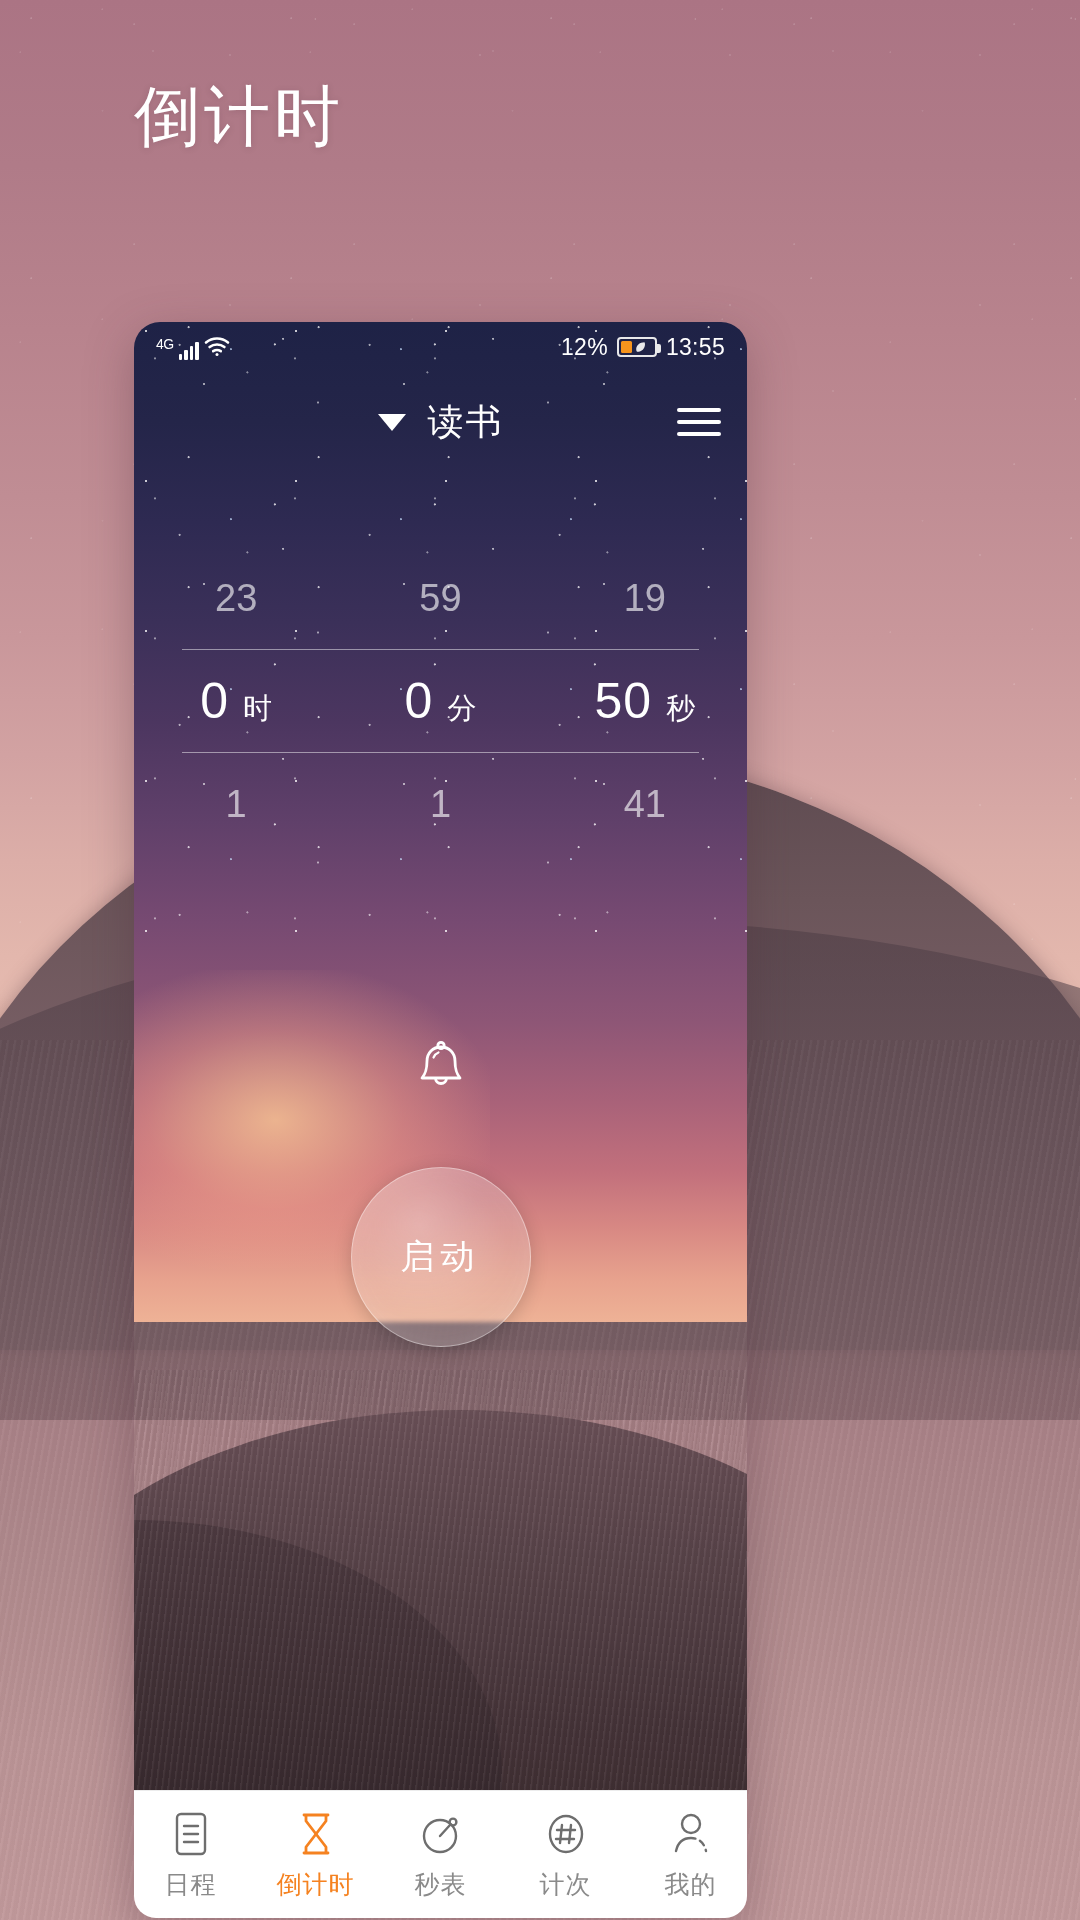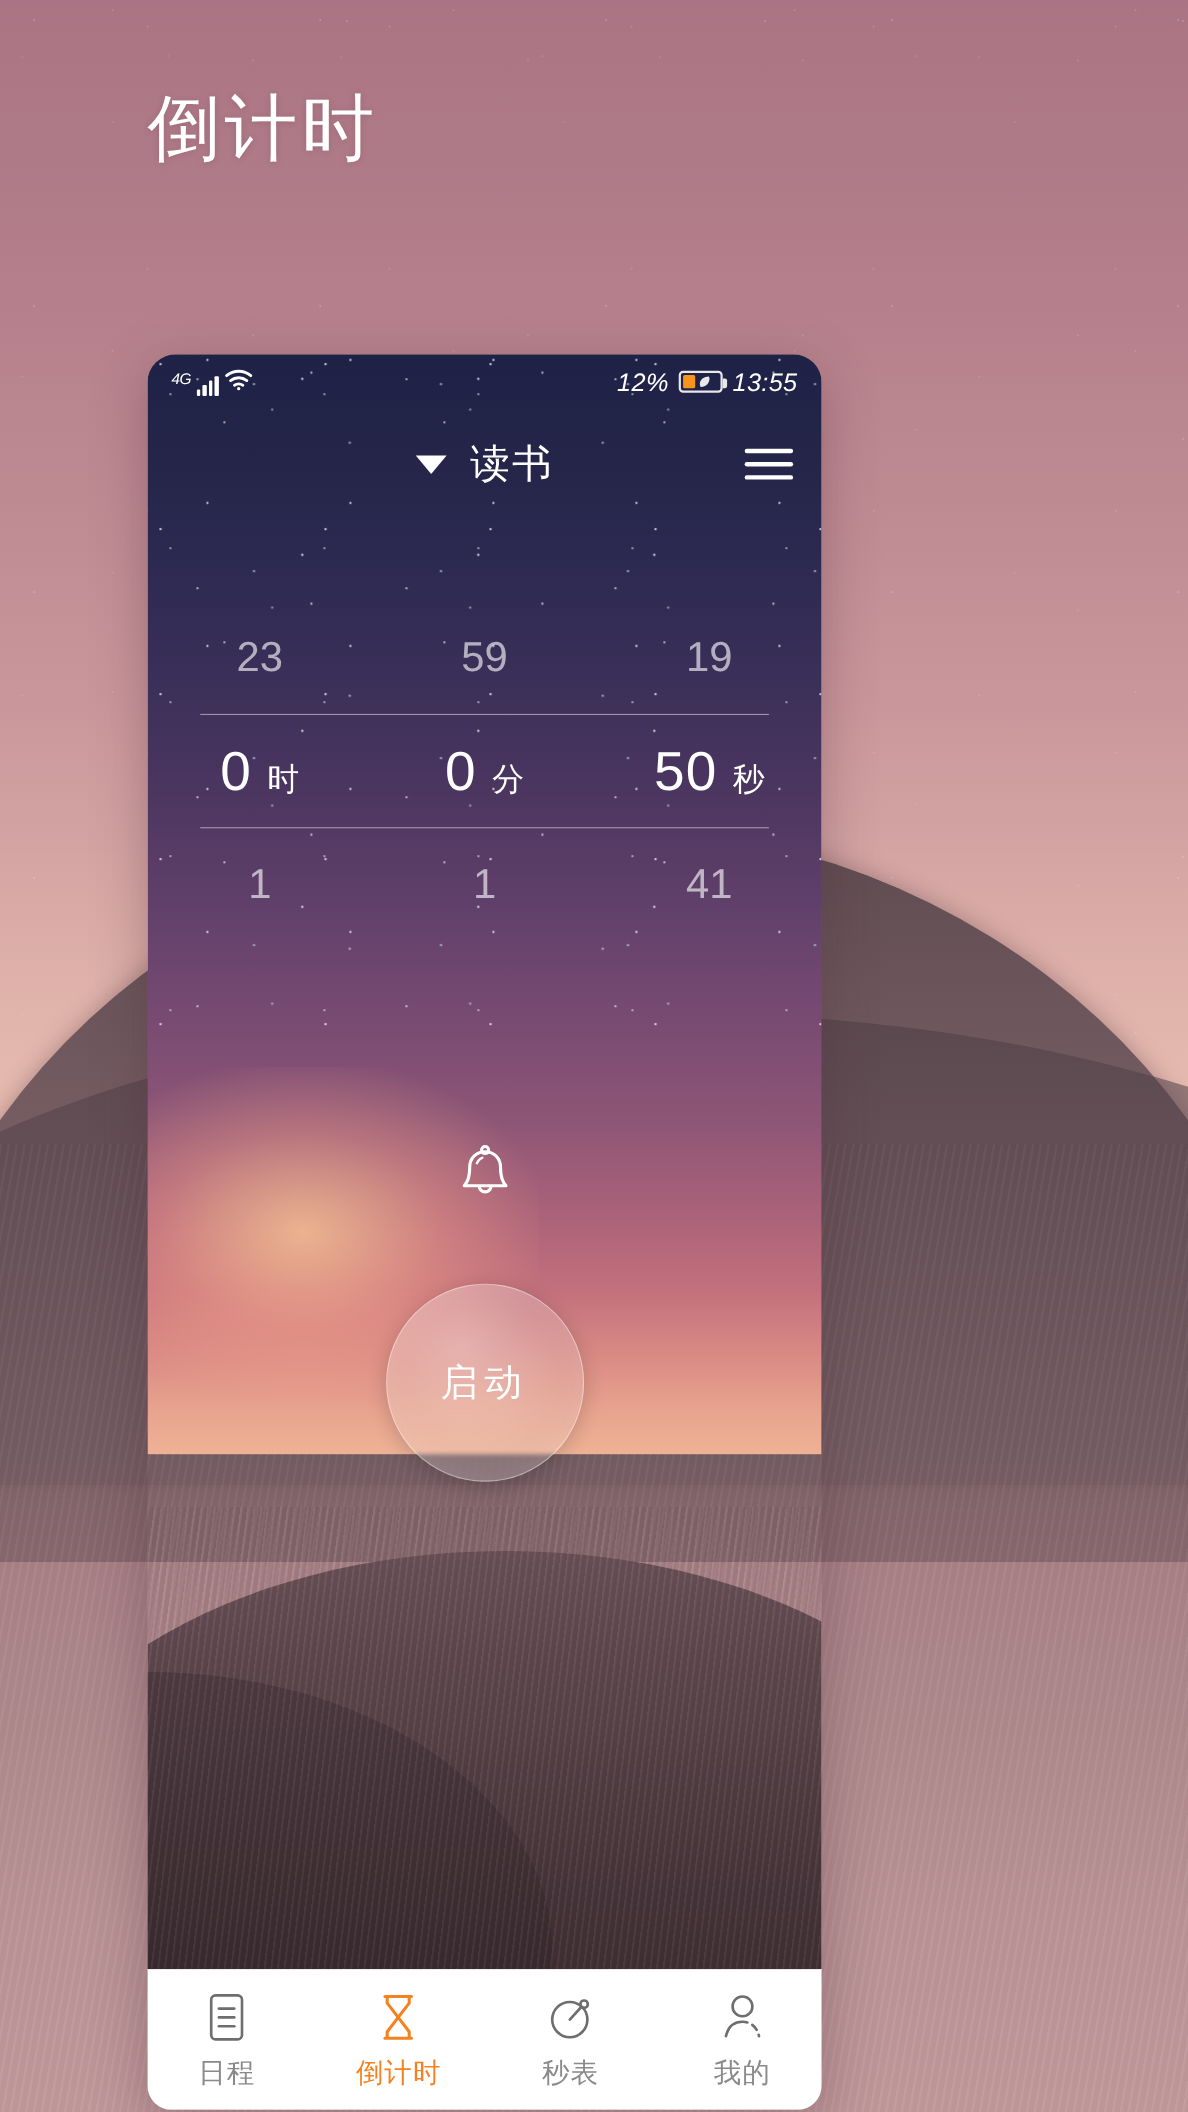--- a/index.html
+++ b/index.html
@@ -144,21 +144,21 @@
   }
   .sc-dune-tex {
     position:absolute; inset:0;
     background:repeating-linear-gradient(97deg, rgba(255,255,255,0.05) 0px, rgba(255,255,255,0.05) 1px, rgba(0,0,0,0.05) 2.5px, rgba(0,0,0,0.05) 6px);
   }
 
   
   .statusbar {
     position:absolute; left:0; right:0; top:0; height:50px; z-index:4;
     display:flex; align-items:center; justify-content:space-between;
-    padding:0 22px; color:#fff;font-style:italic;
+    padding:0 22px; color:#fff;
   }
   .sb-left { display:flex; align-items:flex-end; gap:5px; height:26px; }
   .sb-4g { font-size:14px; line-height:1; align-self:flex-start; margin-top:3px; letter-spacing:-0.5px;}
   .bars { display:flex; align-items:flex-end; gap:2px; height:19px; }
   .bars i { display:block; width:3.5px; background:#fff; border-radius:1px; }
   .bars i:nth-child(1){height:6px;} .bars i:nth-child(2){height:10px;}
   .bars i:nth-child(3){height:14px;} .bars i:nth-child(4){height:18px;}
   .sb-right { display:flex; align-items:center; gap:9px; font-size:23px; letter-spacing:0.3px;}
   .batt { position:relative; width:40px; height:20px; border:2px solid #e8e8ea; border-radius:4px; display:flex; align-items:center; }
   .batt:after { content:""; position:absolute; right:-6px; top:5px; width:3.5px; height:9px; background:#e8e8ea; border-radius:0 2px 2px 0; }
@@ -371,20 +371,32 @@
       <span class="tab-ico">
         <svg width="44" height="46" viewBox="0 0 44 46">
           <circle cx="21" cy="25" r="16" fill="none" stroke="#6e6e6e" stroke-width="2.4"></circle>
           <line x1="21" y1="25" x2="31" y2="14" stroke="#6e6e6e" stroke-width="2.4" stroke-linecap="round"></line>
           <circle cx="34" cy="11" r="3.4" fill="none" stroke="#6e6e6e" stroke-width="2.4"></circle>
         </svg>
       </span>
       <span class="tab-label">秒表</span>
     </div>
 
+    <div class="tab">
+      <span class="tab-ico">
+        <svg width="42" height="46" viewBox="0 0 42 46">
+          <ellipse cx="21" cy="23" rx="16" ry="18" fill="none" stroke="#6e6e6e" stroke-width="2.4"></ellipse>
+          <line x1="17" y1="14" x2="15" y2="32" stroke="#6e6e6e" stroke-width="2.4" stroke-linecap="round"></line>
+          <line x1="26" y1="14" x2="24" y2="32" stroke="#6e6e6e" stroke-width="2.4" stroke-linecap="round"></line>
+          <line x1="12" y1="19" x2="30" y2="19" stroke="#6e6e6e" stroke-width="2.4" stroke-linecap="round"></line>
+          <line x1="11" y1="28" x2="29" y2="28" stroke="#6e6e6e" stroke-width="2.4" stroke-linecap="round"></line>
+        </svg>
+      </span>
+      <span class="tab-label">计次</span>
+    </div>
 
     <div class="tab">
       <span class="tab-ico">
         <svg width="42" height="46" viewBox="0 0 42 46">
           <circle cx="21" cy="13" r="9" fill="none" stroke="#6e6e6e" stroke-width="2.4"></circle>
           <path d="M6 40c2-9 8-13 15-13s13 4 15 13" fill="none" stroke="#6e6e6e" stroke-width="2.4" stroke-linecap="round" stroke-dasharray="26 5 6 5 26"></path>
         </svg>
       </span>
       <span class="tab-label">我的</span>
     </div>

